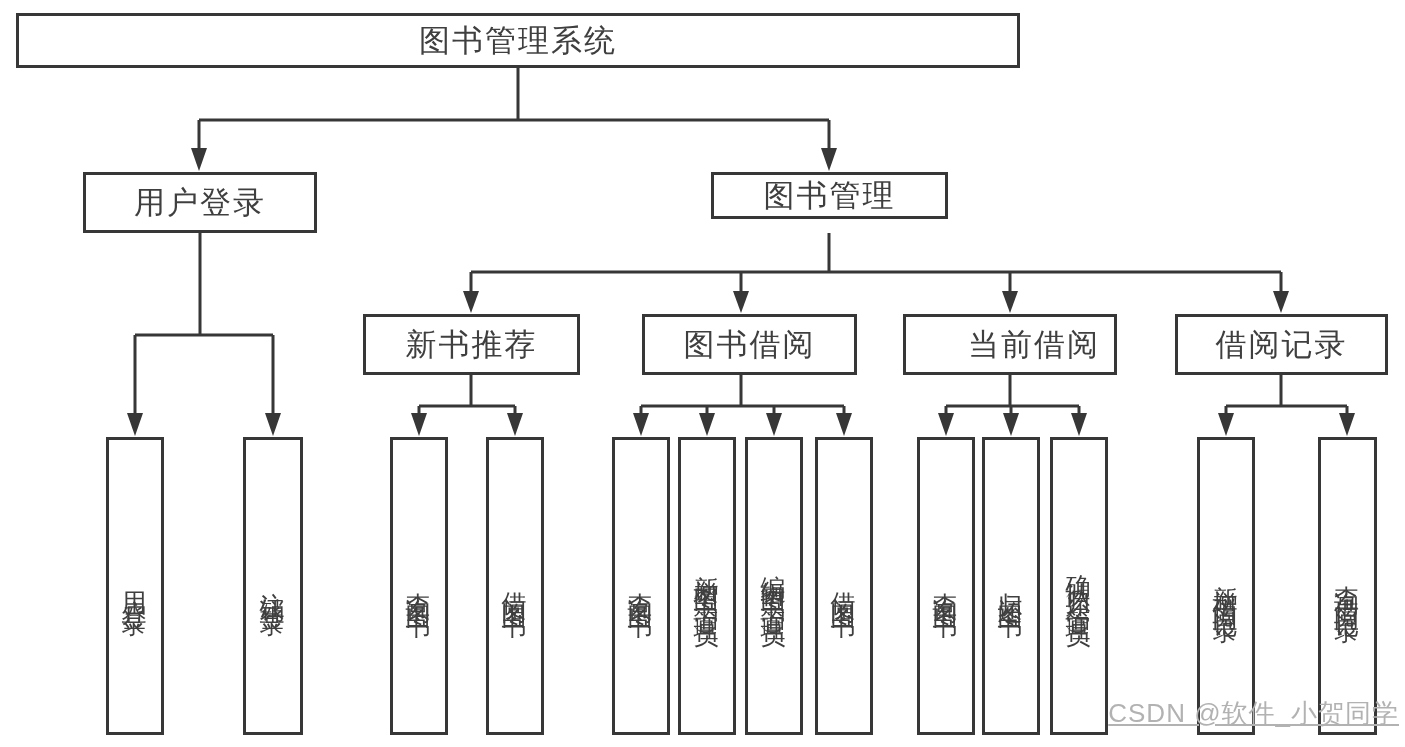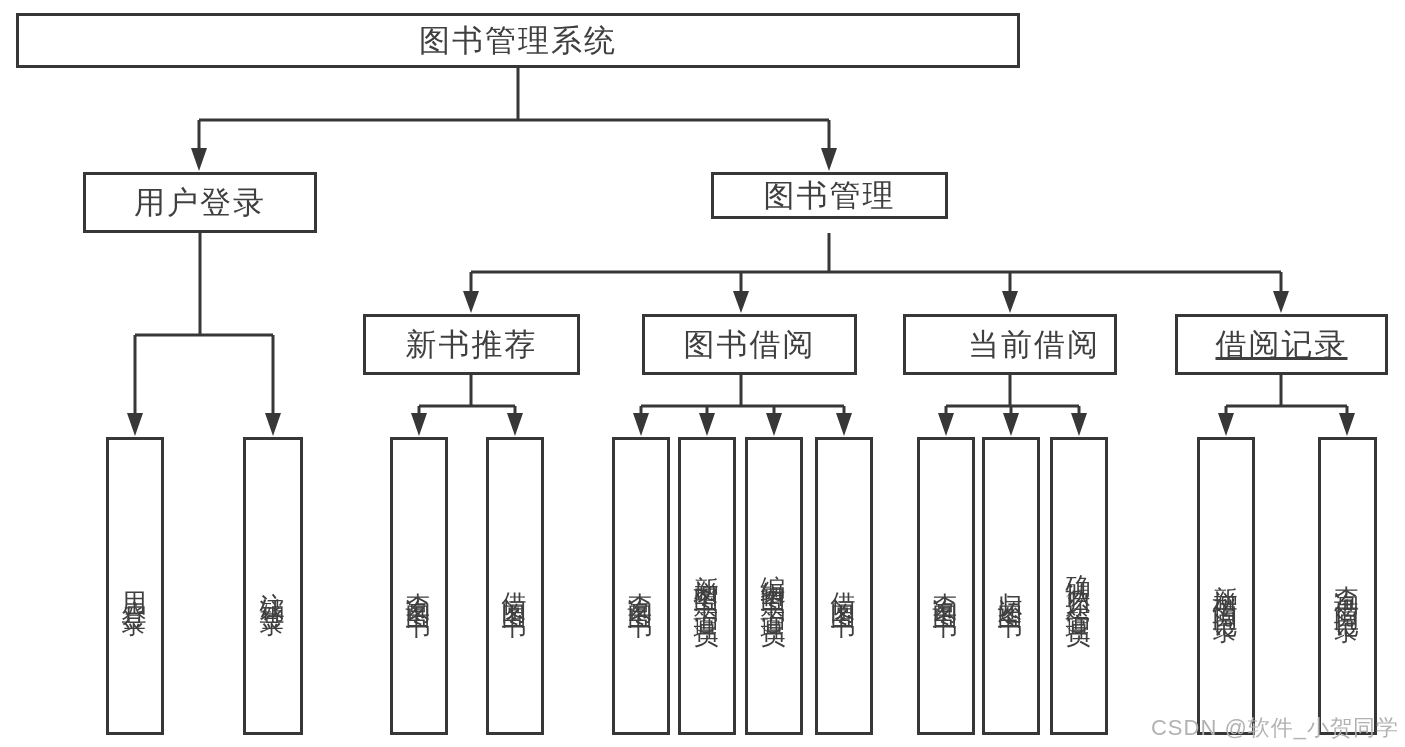--- a/index.html
+++ b/index.html
@@ -45,26 +45,27 @@
   .v-text{
     writing-mode:vertical-rl;
     text-orientation:mixed;
     font-size:25px;
     letter-spacing:7px;
     white-space:nowrap;
   }
   .watermark{
     position:absolute;
     right:6px;
-    bottom:4px;
-    font-size:22px;
+    bottom:16px;
+    font-size:26px;
     letter-spacing:1px;
     color:var(--watermark);
     z-index:10;
     white-space:nowrap;
+    text-decoration:underline;
   }
 </style>
 </head>
 <body>
 
 <div class="stage">
 
   <svg class="connectors" viewBox="0 0 1405 747" xmlns="http://www.w3.org/2000/svg" aria-hidden="true">
     <path fill="none" stroke="currentColor" stroke-width="3" d="
       M518,68 V120
@@ -136,21 +137,21 @@
 
   <div class="box" style="left:363px;top:314px;width:217px;height:61px;">
     <span class="h-label">新书推荐</span>
   </div>
   <div class="box" style="left:634px;top:314px;width:215px;height:61px;margin-left:8px;">
     <span class="h-label">图书借阅</span>
   </div>
   <div class="box" style="left:903px;top:314px;width:214px;height:61px;padding-left:48px;">
     <span class="h-label">当前借阅</span>
   </div>
-  <div class="box" style="left:1175px;top:314px;width:213px;height:61px;text-decoration:underline;">
+  <div class="box" style="left:1175px;top:314px;width:213px;height:61px;">
     <span class="h-label">借阅记录</span>
   </div>
 
   <div class="box" style="left:106px;top:437px;width:58px;height:298px;">
     <span class="v-text">用户登录</span>
   </div>
   <div class="box" style="left:243px;top:437px;width:60px;height:298px;">
     <span class="v-text">注销登录</span>
   </div>
 

